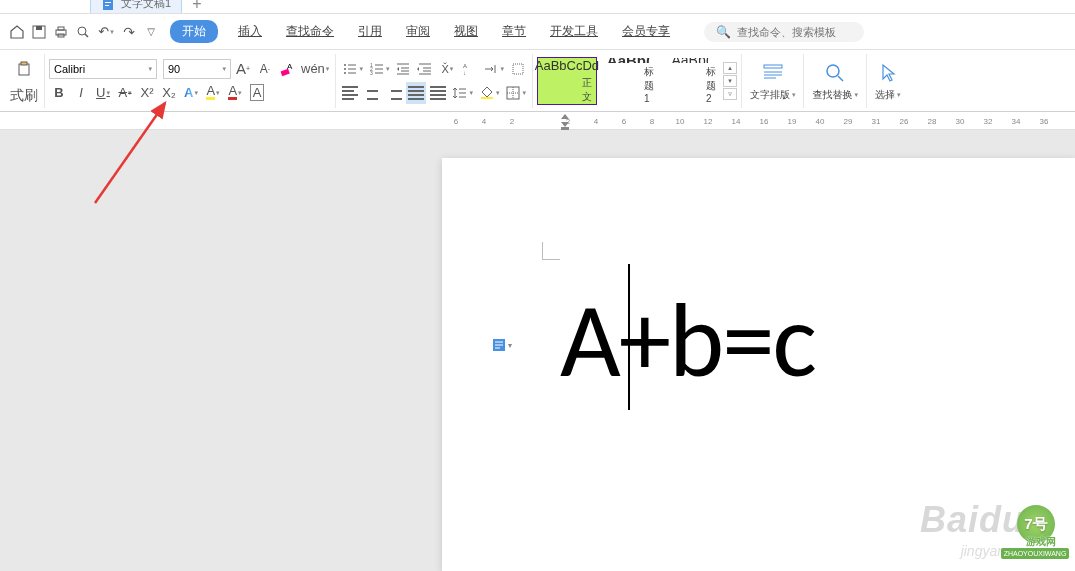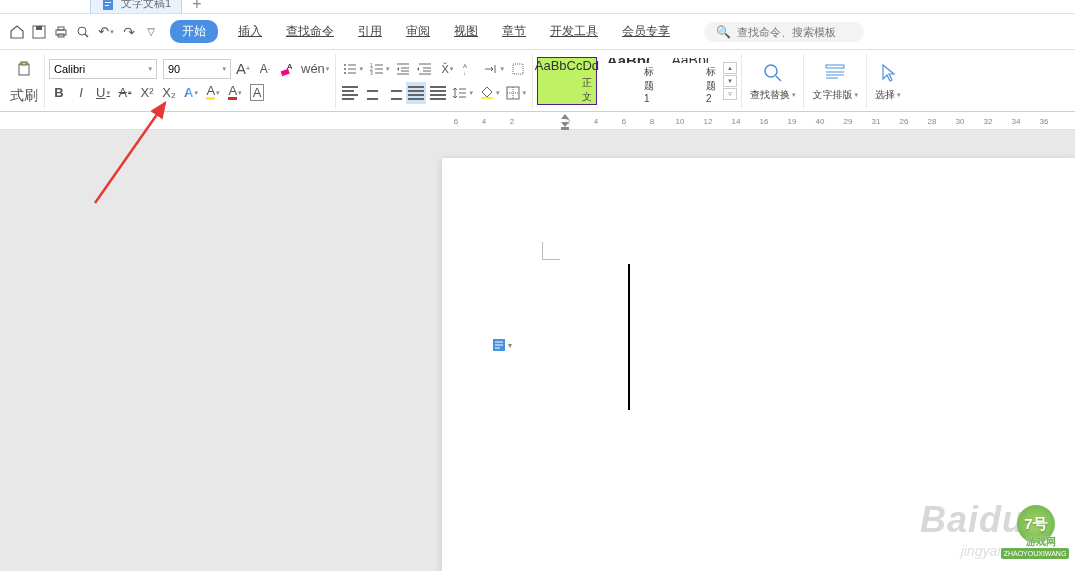--- a/index.html
+++ b/index.html
@@ -358,36 +358,36 @@
     <div class="style-arrows">
       <div class="style-arr">▴</div>
       <div class="style-arr">▾</div>
       <div class="style-arr">▿</div>
     </div>
   </div>
 
   <div class="tb-right-item">
     <div class="tb-right-ico">
         <svg width="22" height="22" viewBox="0 0 22 22">
-          <circle cx="9" cy="9" r="6" fill="none" stroke="#4a90e2" stroke-width="1.5"></circle>
-          <line x1="14" y1="14" x2="19" y2="19" stroke="#4a90e2" stroke-width="1.5"></line>
-        </svg>
-      </div>
-    <div class="tb-right-lbl">查找替换</div>
-  </div>
-  <div class="tb-right-item">
-    <div class="tb-right-ico">
-        <svg width="22" height="22" viewBox="0 0 22 22">
           <rect x="2" y="3" width="18" height="3" fill="none" stroke="#4a90e2"></rect>
           <line x1="2" y1="10" x2="20" y2="10" stroke="#4a90e2"></line>
           <line x1="2" y1="13" x2="20" y2="13" stroke="#4a90e2"></line>
           <line x1="2" y1="16" x2="14" y2="16" stroke="#4a90e2"></line>
         </svg>
       </div>
     <div class="tb-right-lbl">文字排版</div>
+  </div>
+  <div class="tb-right-item">
+    <div class="tb-right-ico">
+        <svg width="22" height="22" viewBox="0 0 22 22">
+          <circle cx="9" cy="9" r="6" fill="none" stroke="#4a90e2" stroke-width="1.5"></circle>
+          <line x1="14" y1="14" x2="19" y2="19" stroke="#4a90e2" stroke-width="1.5"></line>
+        </svg>
+      </div>
+    <div class="tb-right-lbl">查找替换</div>
   </div>
   <div class="tb-right-item noborder" style="border:none;align-items:flex-end;">
     <div class="tb-right-ico">
         <svg width="22" height="22" viewBox="0 0 22 22">
           <path d="M5 3l0 14 4-4 3 6 2-1-3-6 5 0z" fill="none" stroke="#4a90e2" stroke-width="1.2"></path>
         </svg>
       </div>
     <div class="tb-right-lbl" style="font-size:10px;">选择</div>
   </div>
 </div>
@@ -430,20 +430,21 @@
     <div class="page-corner"></div>
     <div class="float-btn">
       <svg width="14" height="14" viewBox="0 0 14 14">
           <rect x="1" y="1" width="12" height="12" fill="#4a90e2"></rect>
           <line x1="3" y1="4" x2="11" y2="4" stroke="#fff"></line>
           <line x1="3" y1="7" x2="11" y2="7" stroke="#fff"></line>
           <line x1="3" y1="10" x2="8" y2="10" stroke="#fff"></line>
         </svg>
       <span style="font-size:8px;color:#888;">▾</span>
     </div>
+    <div class="doc-text">A+b=c</div>
     <div class="cursor"></div>
   </div>
 </div>
 
 <svg class="arrow" viewBox="0 0 120 150">
   <defs>
       <marker id="ah" markerWidth="8" markerHeight="8" refX="6" refY="3" orient="auto">
         <path d="M0,0 L7,3 L0,6 z" fill="#e53935"></path>
       </marker>
     </defs>

